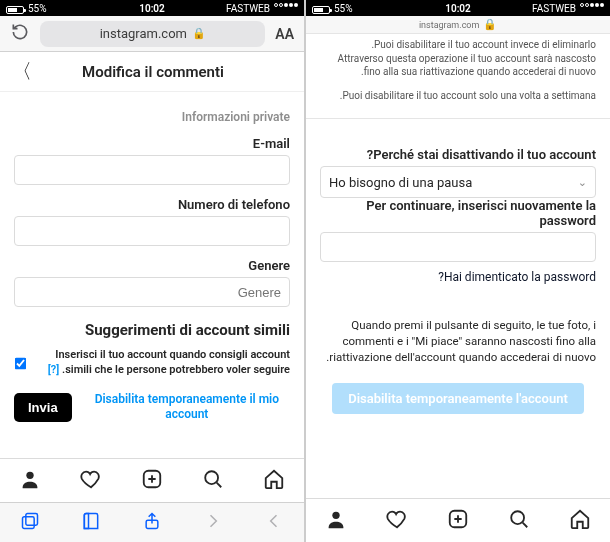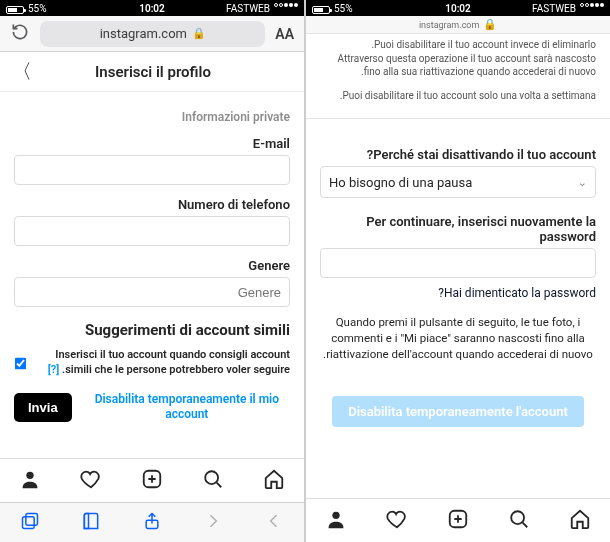--- a/index.html
+++ b/index.html
@@ -40,22 +40,22 @@
     .select { width:100%; height:32px; border:1px solid #dbdbdb; border-radius:4px; padding:0 8px; font-size:13px; display:flex; align-items:center; justify-content:space-between; flex-direction:row-reverse; color:#262626; }
     .select .caret { color:#8e8e8e; font-size:11px; }
     .subheading { font-size:15px; font-weight:700; margin:14px 0 8px; direction:rtl;text-align:right; }
     .checkline { font-size:11px; font-weight:600; line-height:1.4; display:flex; flex-direction:row-reverse; gap:6px; direction:rtl; }
     .checkline input { margin-top:2px; transform:scale(0.9); }
     .helpq { color:#0095f6; }
     .submit-row { display:flex; flex-direction:row-reverse; align-items:center; gap:12px; margin-top:14px; }
     .btn-primary { background:#000000; color:#fff; border:none; border-radius:5px; padding:7px 14px; font-size:13px; font-weight:600; }
     .link { color:#0095f6; font-size:12px; font-weight:600; text-align:center; direction:rtl; line-height:1.3;}
     .forgot { color:#0f172a; font-size:12px; direction:rtl; margin-top:8px; }
-    .para { font-size:11.5px; color:#262626; line-height:1.4; direction:rtl; margin-top:14px;text-align:center;}
-    .disabled-btn { margin:34px auto 8px; background:#b2dffc; color:#fff; border-radius:4px; padding:8px 16px; font-size:13px; font-weight:600; text-align:center; width:fit-content; direction:rtl;}
+    .para { font-size:11.5px; color:#262626; line-height:1.4; direction:rtl; margin-top:33px;}
+    .disabled-btn { margin:18px auto 8px; background:#b2dffc; color:#fff; border-radius:4px; padding:8px 16px; font-size:13px; font-weight:600; text-align:center; width:fit-content; direction:rtl;}
     hr.sep { border:none; border-top:1px solid #e5e5e5; margin:8px 0; }
     
     .ig-nav { height:44px; border-top:1px solid #dbdbdb; display:flex; flex-direction:row-reverse; align-items:center; justify-content:space-around; background:#fff; }
     .ig-nav svg { width:22px; height:22px; stroke:#262626; fill:none; stroke-width:2; }
     .ig-nav .filled { fill:#262626; stroke:none; }
     
     .safari-bot { height:40px; background:#f7f7f7; border-top:1px solid #d1d1d1; display:flex; flex-direction:row-reverse; align-items:center; justify-content:space-around; }
     .safari-bot svg { width:20px; height:20px; stroke:#0a60ff; fill:none; stroke-width:1.8; }
     .safari-bot .dim svg { stroke:#b0b0b3; }
   </style>
@@ -96,21 +96,21 @@
         <div class="finetxt">Attraverso questa operazione il tuo account sarà nascosto fino alla sua riattivazione quando accederai di nuovo.</div>
         <div class="finetxt" style="margin-top:10px;">Puoi disabilitare il tuo account solo una volta a settimana.</div>
       </div>
       <hr class="sep">
       <div class="section">
         <div class="label">Perché stai disattivando il tuo account?</div>
         <div class="select">
           <span>Ho bisogno di una pausa</span>
           <span class="caret">⌄</span>
         </div>
-        <div class="label" style="margin-top:16px;">Per continuare, inserisci nuovamente la password</div>
+        <div class="label" style="margin-top:0;">Per continuare, inserisci nuovamente la password</div>
         <input class="input" type="password" style="">
         <div class="forgot">Hai dimenticato la password?</div>
 
         <div class="para">Quando premi il pulsante di seguito, le tue foto, i commenti e i "Mi piace" saranno nascosti fino alla riattivazione dell'account quando accederai di nuovo.</div>
 
         <div class="disabled-btn">Disabilita temporaneamente l'account</div>
       </div>
     </div>
 
     <div class="ig-nav">
@@ -164,21 +164,21 @@
       </div>
       <span class="reload"><svg viewBox="0 0 24 24" fill="none" stroke="#5a5a5e" stroke-width="2">
             <path d="M4 12a8 8 0 1 0 3-6.3L4 8"></path>
             <path d="M4 3v5h5"></path>
           </svg></span>
     </div>
 
     <div class="content">
       <div class="hdr">
         <span class="chev">〉</span>
-        <span class="title">Inserisci il profilo</span>
+        <span class="title">Modifica il commenti</span>
         <span style="width:18px;"></span>
       </div>
       <div class="section">
         <div class="priv">Informazioni private</div>
 
         <div class="label">E-mail</div>
         <input class="input" type="text" style="">
 
         <div class="label">Numero di telefono</div>
         <input class="input" type="text" style="">

